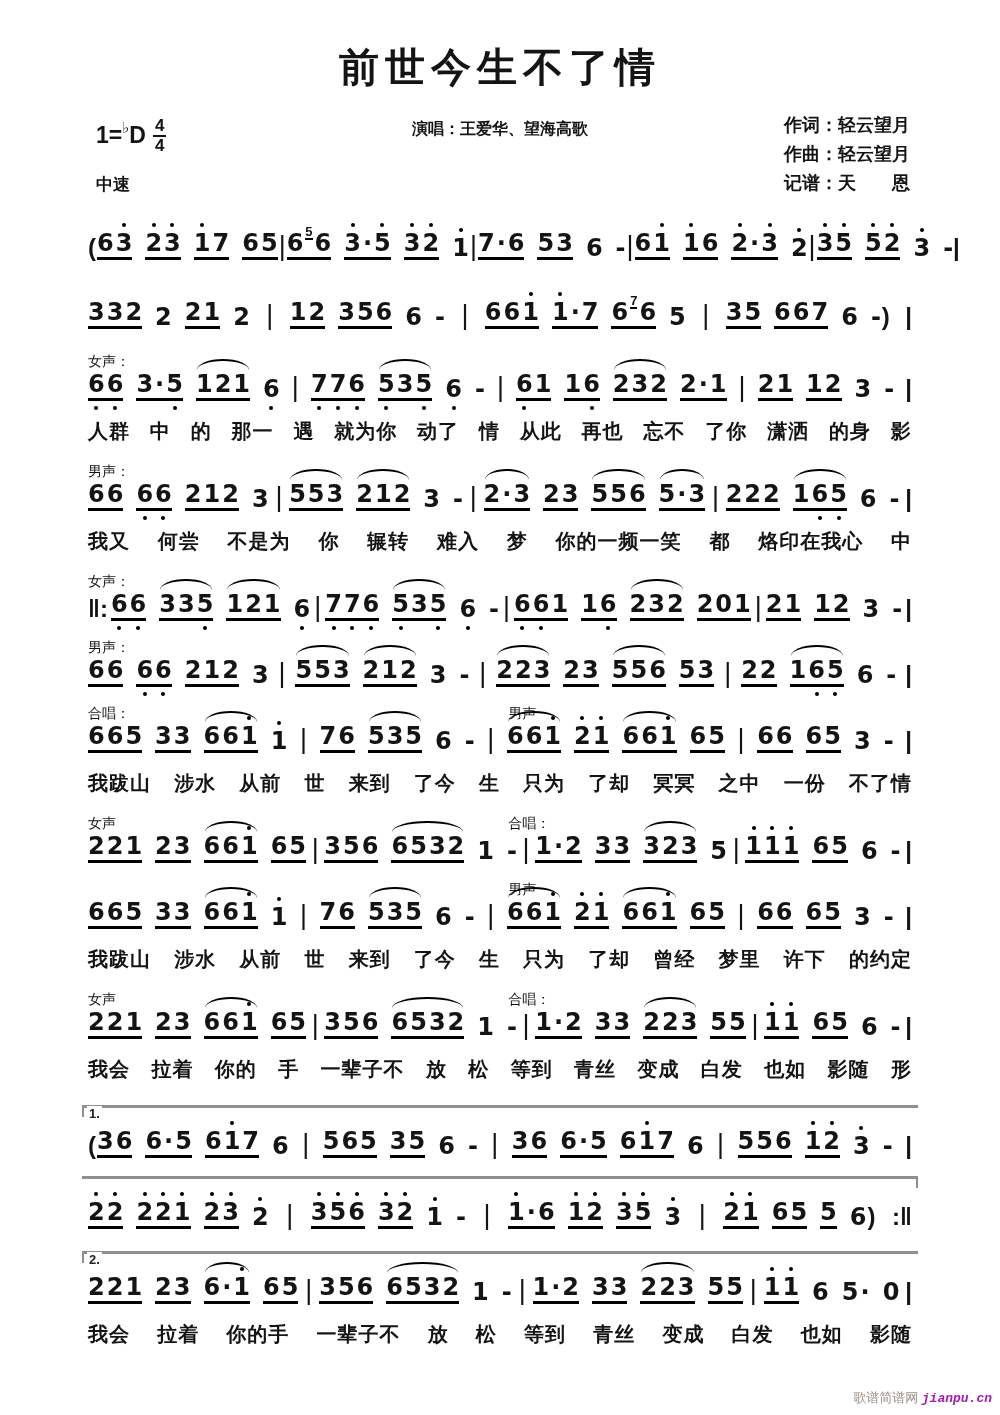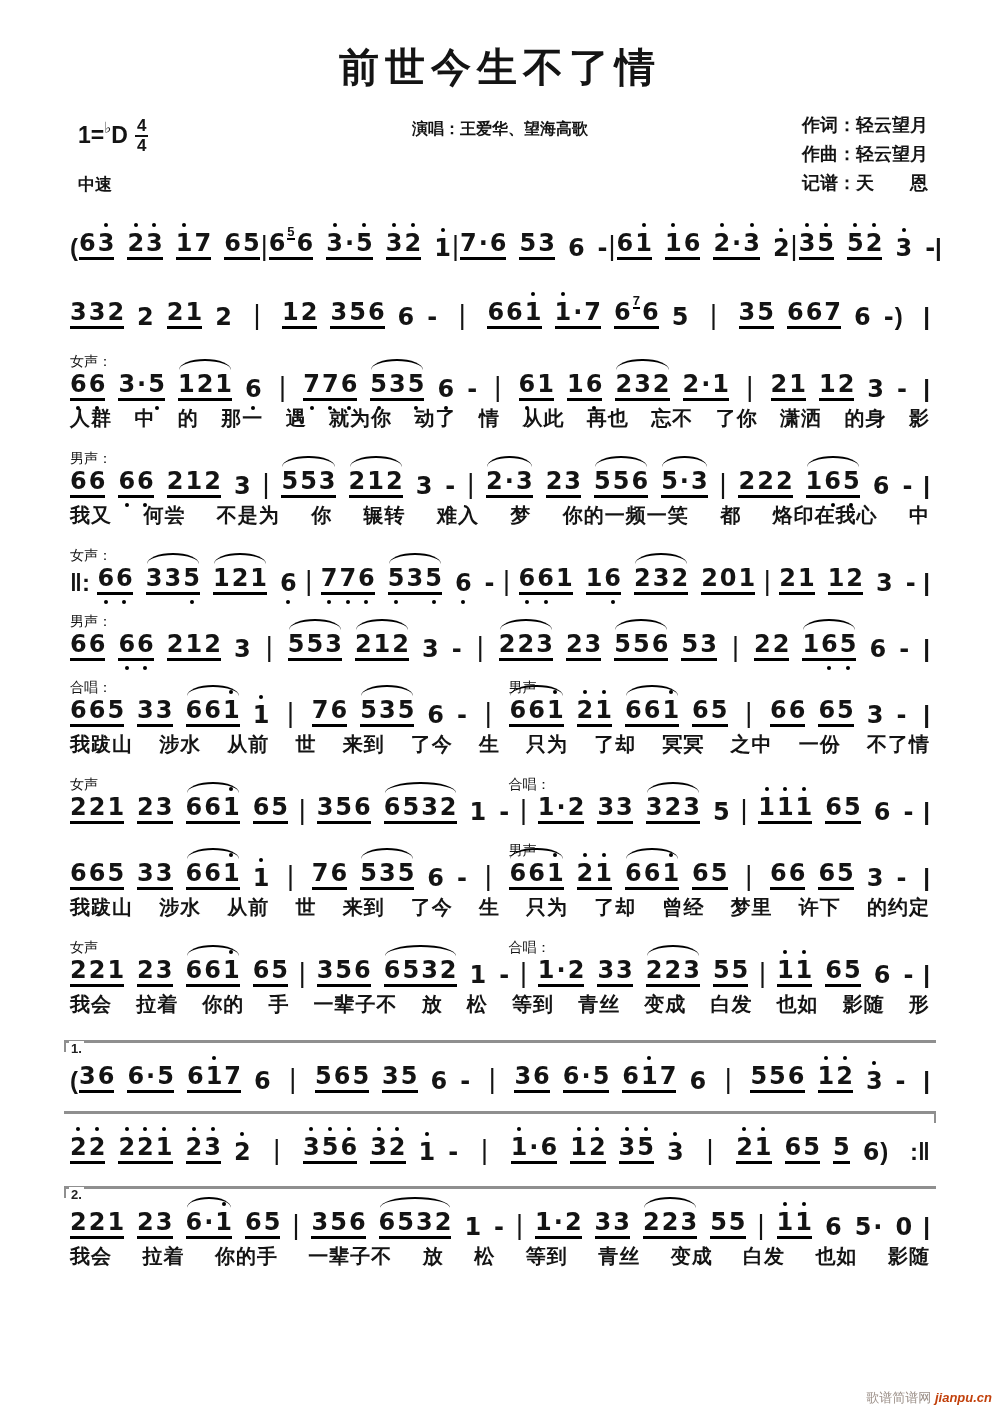--- a/index.html
+++ b/index.html
@@ -1,18 +1,18 @@
 <!DOCTYPE html>
 <html><head>
 <meta charset="utf-8">
 <style>
   html,body{margin:0;padding:0;background:#fff;}
   .sheet{position:relative;width:1000px;height:1415px;background:#fff;overflow:hidden;
          font-family:"Liberation Sans","DejaVu Sans",sans-serif;color:#141414;}
-  .content{padding:0 70px;}
+  .content{padding:0 88px;}
   .title{text-align:center;font-size:40px;font-weight:bold;letter-spacing:6px;padding-top:40px;}
   .subhead{position:relative;margin-top:16px;height:92px;}
   .keysig{position:absolute;left:8px;top:6px;font-size:23px;font-weight:bold;display:flex;align-items:center;}
   .flat{font-size:15px;vertical-align:super;position:relative;top:-8px;}
   .frac{display:inline-flex;flex-direction:column;align-items:center;margin-left:7px;font-size:17px;line-height:1.05;font-weight:bold;}
   .frac .num{border-bottom:2px solid #141414;padding:0 2px;}
   .tempo{position:absolute;left:8px;top:62px;font-size:17px;font-weight:bold;}
   .singers{position:absolute;left:50%;transform:translateX(-50%);top:8px;font-size:16px;font-weight:bold;white-space:nowrap;}
   .credits{position:absolute;right:2px;top:0;font-size:18px;font-weight:bold;line-height:1.6;}
   
@@ -35,27 +35,27 @@
   .tokwrap{display:inline-flex;align-items:flex-end;gap:1px;}
   .tok{display:inline-flex;align-items:flex-end;gap:2px;position:relative;padding-top:10px;}
   .tok.beam{border-bottom:3px solid #000;padding-bottom:2px;}
   .tok.arc::after{content:"";position:absolute;top:-3px;left:1px;right:1px;height:9px;
       border-top:2px solid #000;border-radius:50% 50% 0 0 / 100% 100% 0 0;}
   .ch{font-size:24px;font-weight:bold;line-height:1;position:relative;font-family:"DejaVu Sans",sans-serif;}
   .ch.da::before{content:"";position:absolute;top:-8px;left:50%;margin-left:-2px;width:4px;height:4px;background:#000;border-radius:50%;}
   .ch.db::after{content:"";position:absolute;bottom:-9px;left:50%;margin-left:-2px;width:4px;height:4px;background:#000;border-radius:50%;}
   .tok.beam .ch.db::after{bottom:-14px;}
   .grace{font-size:13px;font-weight:bold;line-height:1;position:relative;top:-15px;border-bottom:2px solid #000;}
-  .lyr{display:flex;justify-content:space-between;margin-top:4px;font-size:20px;font-weight:bold;letter-spacing:1px;}
+  .lyr{display:flex;justify-content:space-between;margin-top:17px;font-size:20px;font-weight:bold;letter-spacing:1px;}
   .volta{position:absolute;left:-6px;right:-6px;top:-14px;height:9px;border-top:3px solid #8f8f8f;}
   .volta.lbl{border-left:2px solid #8f8f8f;}
   .volta.r{border-right:2px solid #8f8f8f;}
   .volta .v{position:absolute;left:3px;top:-2px;font-size:13px;font-weight:bold;color:#222;background:#fff;padding:0 2px;}
   .wm{position:absolute;right:8px;bottom:8px;font-size:13px;color:#9b8f88;}
-  .wm .wm2{color:#c2410c;font-style:italic;font-weight:bold;}
+  .wm .wm2{color:#a21caf;font-style:italic;font-weight:bold;font-family:Liberation Mono, monospace;}
 </style>
 </head>
 <body>
 
 <div class="sheet">
   <div class="content">
     <div class="title">前世今生不了情</div>
     <div class="subhead">
       <div class="keysig">
         <span>1=</span>

